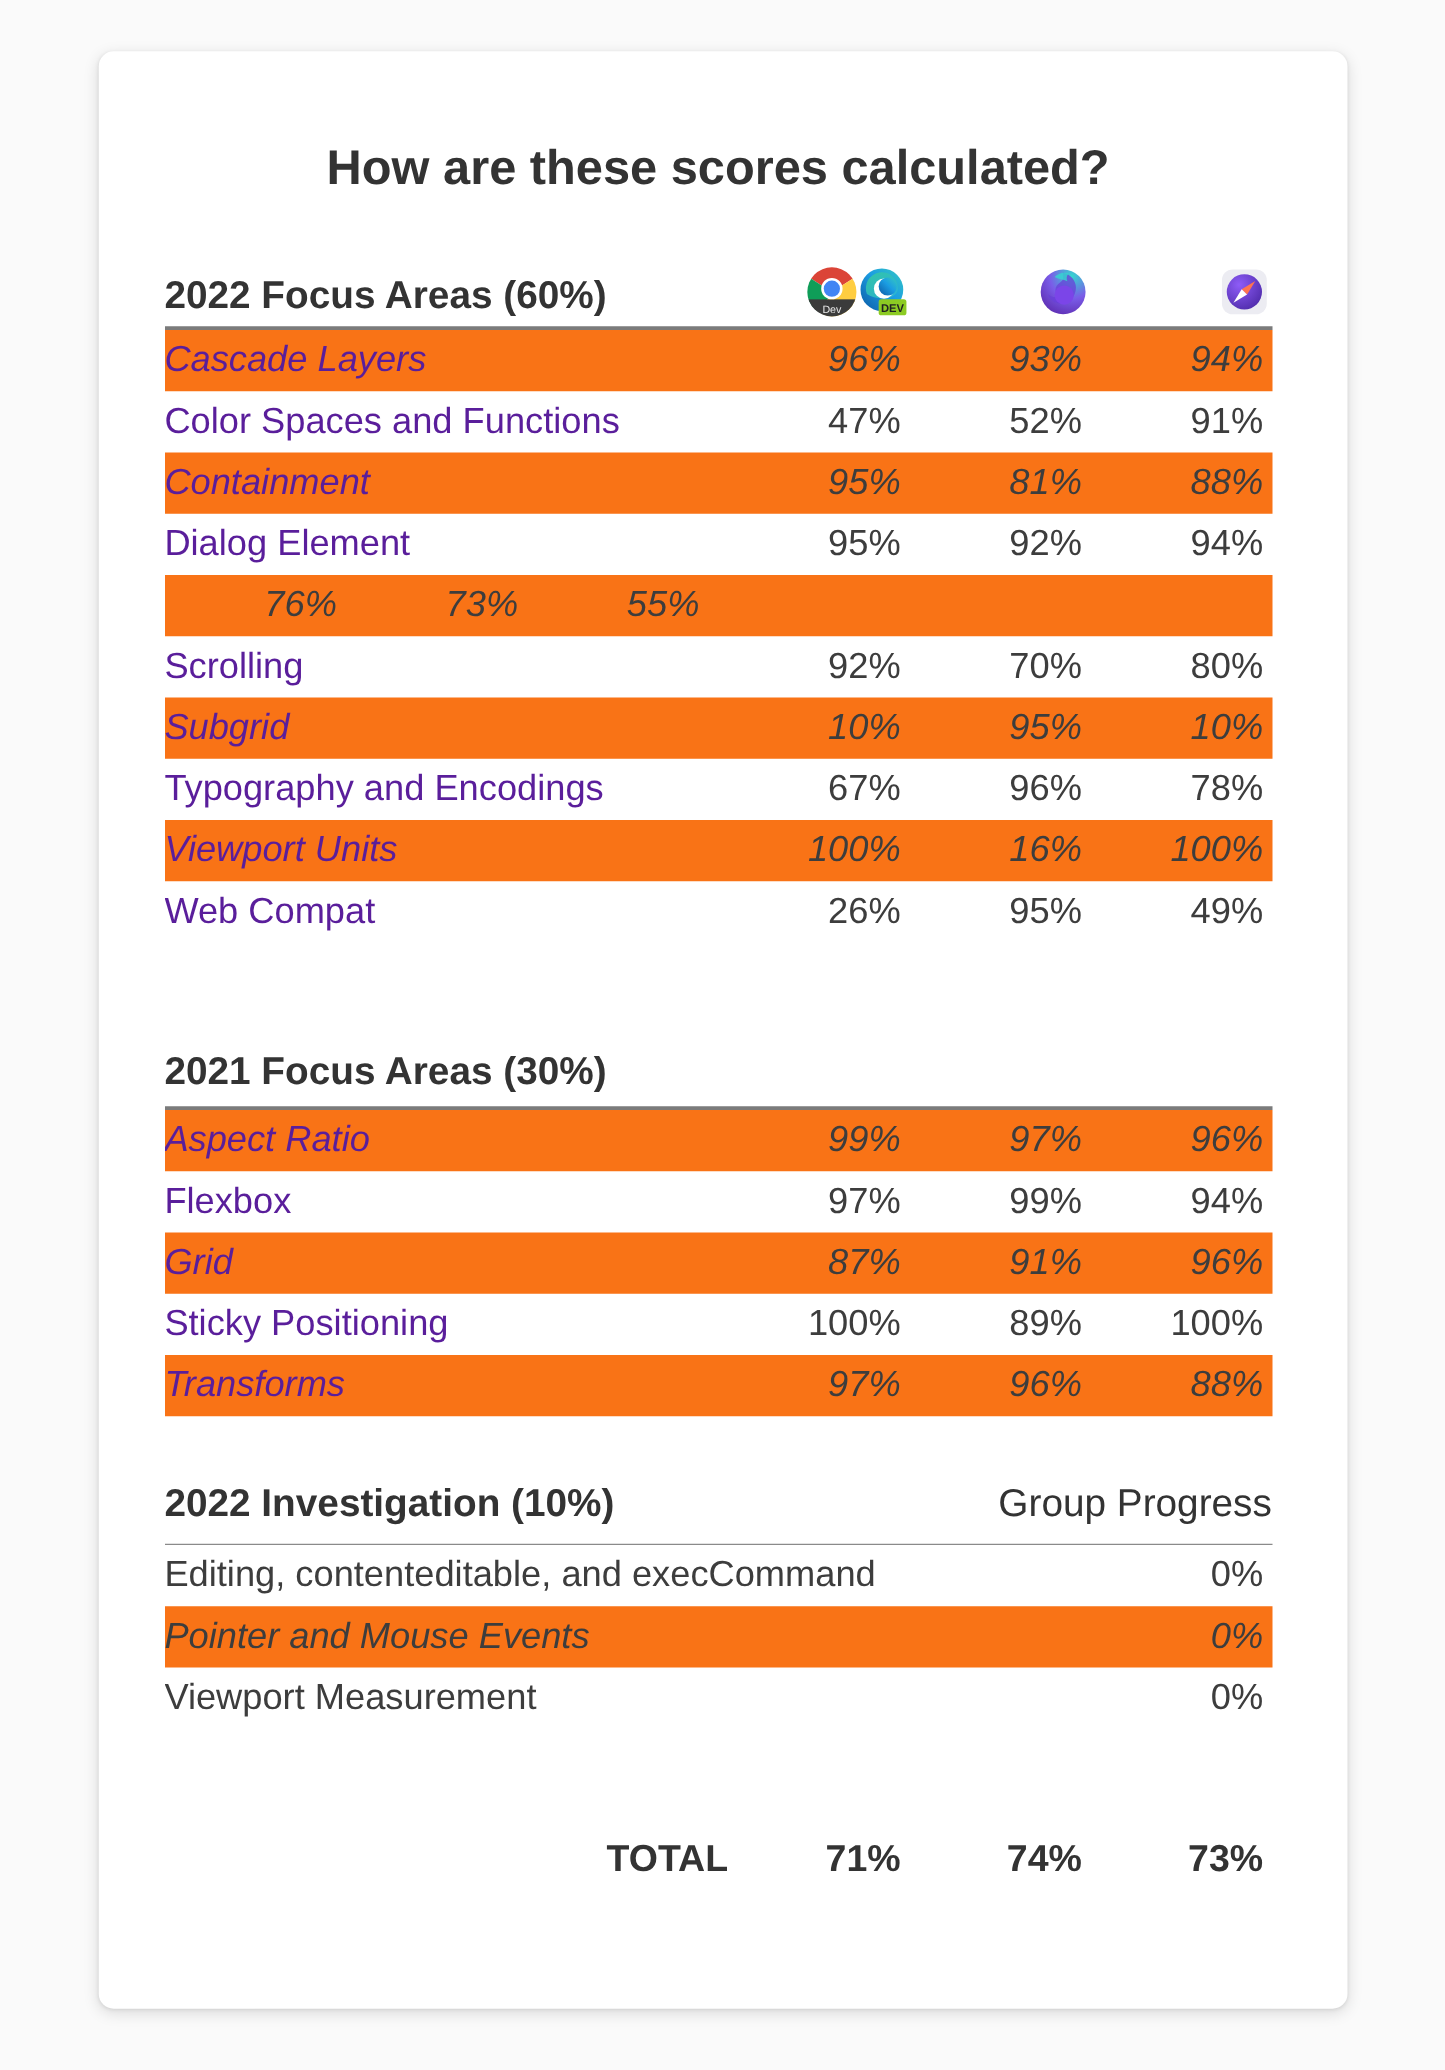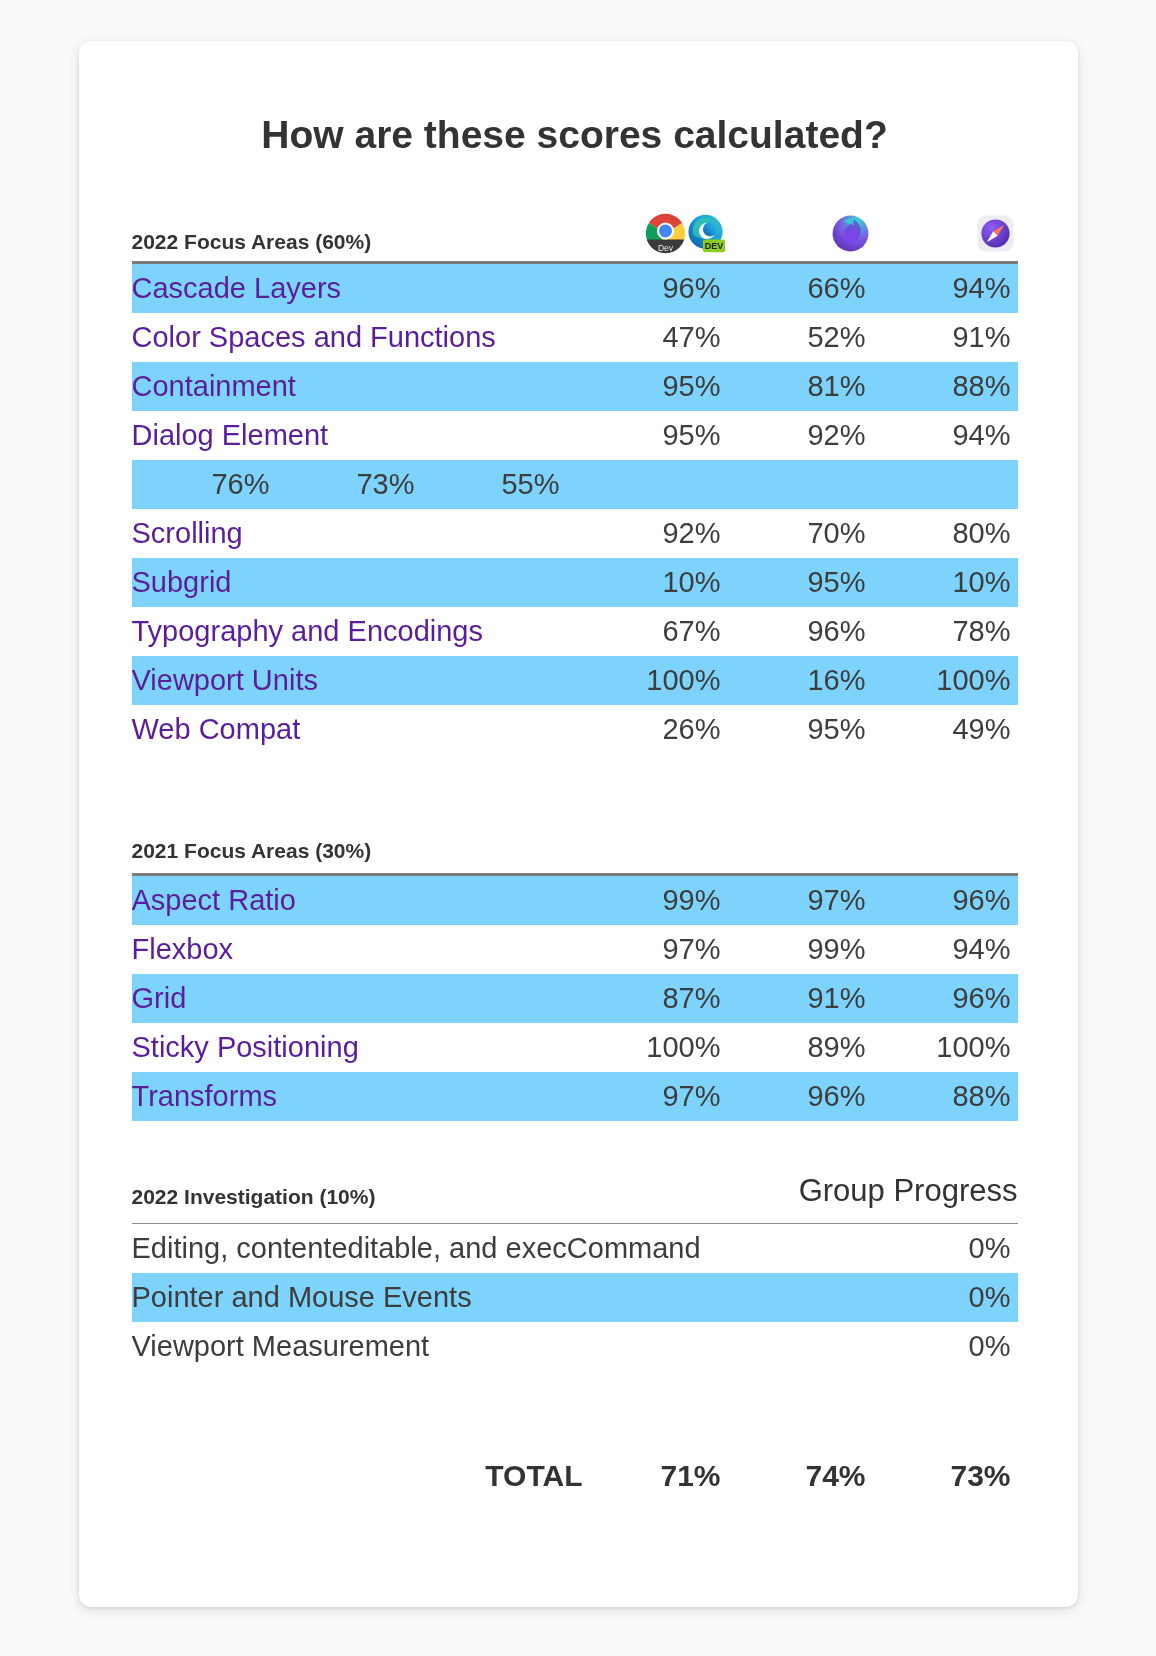--- a/index.html
+++ b/index.html
@@ -17,30 +17,30 @@
     border-radius:12px;
     box-shadow:0 3px 12px rgba(0,0,0,.13), 0 1px 3px rgba(0,0,0,.08);
     padding:72px 60px 70px 53px;
   }
   .title{
     font-size:39px;font-weight:700;color:#333;
     text-align:center;margin:0 0 56px;
   }
   
   .hrow{display:flex;align-items:flex-end;margin:0 0 7px;}
-  .hlabel{flex:1;font-size:21px;font-weight:700;color:#333;line-height:1.15;}
+  .hlabel{flex:1;font-size:31px;font-weight:700;color:#333;line-height:1.15;}
   .hright{font-size:31px;font-weight:400;color:#333;text-align:right;}
   .hcell{width:145px;display:flex;justify-content:flex-end;align-items:flex-end;padding-right:2px;box-sizing:border-box;}
   .hcell svg{display:block;}
   .icon-pair svg + svg{margin-left:-1px;}
   
   .tbl{border-top:3px solid #7b7b7b;}
   .tbl.thin{border-top-width:1px;border-top-color:#8a8a8a;}
   .trow{display:flex;height:49px;line-height:49px;font-size:29px;}
-  .trow.stripe{background:#7dd3fc;}
+  .trow.stripe{background:#f97316;font-style:italic;}
   .label-cell{flex:1;overflow:hidden;white-space:nowrap;}
   .label-cell a{color:#5a1e9b;text-decoration:none;cursor:pointer;}
   .label-cell.plain{color:#3d3d3d;}
   .val-cell{width:145px;text-align:right;padding-right:7px;color:#3d3d3d;box-sizing:border-box;}
   .sec-2021{margin-top:85px;}
   .sec-2021 .hrow{margin-bottom:10px;}
   .sec-inv{margin-top:52px;}
   .sec-inv .hrow{margin-bottom:14px;}
   
   .total-row{display:flex;height:49px;line-height:49px;font-size:30px;font-weight:700;margin-top:80px;}
@@ -128,21 +128,21 @@
             <polygon points="24,9.5 27.6,24 20.4,24" fill="#ff7350"></polygon>
             <polygon points="24,38.5 27.6,24 20.4,24" fill="#ffffff"></polygon>
           </g>
         </svg>
       </div>
     </div>
     <div class="tbl">
         <div class="trow stripe">
           <div class="label-cell"><a href="#">Cascade Layers</a></div>
           <div class="val-cell">96%</div>
-          <div class="val-cell">66%</div>
+          <div class="val-cell">93%</div>
           <div class="val-cell">94%</div>
         </div>
         <div class="trow">
           <div class="label-cell"><a href="#">Color Spaces and Functions</a></div>
           <div class="val-cell">47%</div>
           <div class="val-cell">52%</div>
           <div class="val-cell">91%</div>
         </div>
         <div class="trow stripe">
           <div class="label-cell"><a href="#">Containment</a></div>

